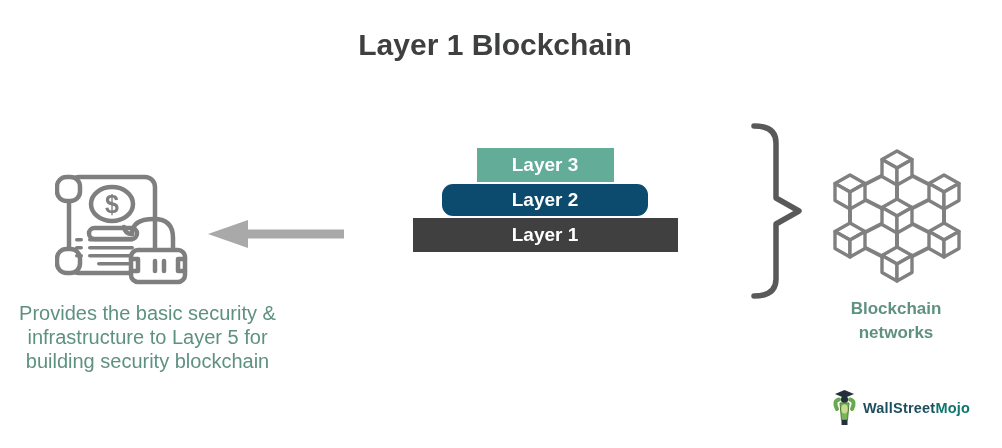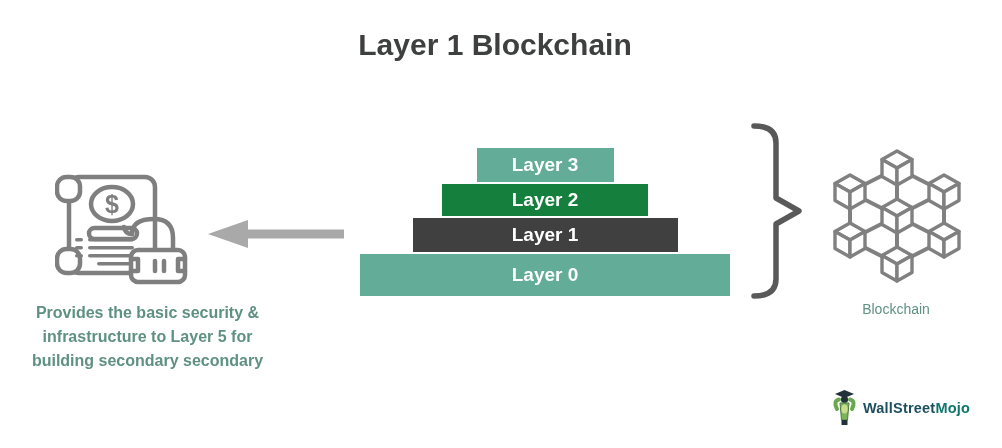--- a/index.html
+++ b/index.html
@@ -11,54 +11,51 @@
 
   
   .pyramid{position:absolute;left:360px;top:148px;width:370px;
            display:flex;flex-direction:column;align-items:center;gap:2px;}
   .layer{display:flex;align-items:center;justify-content:center;}
   .layer span{color:#ffffff;font-weight:bold;font-size:19px;}
 
   
   .scroll-icon{position:absolute;left:55px;top:172px;}
   .caption-left{position:absolute;left:0;top:301px;width:295px;text-align:center;
-                color:#5f9183;font-weight:bold;font-size:16px;line-height:24px;}
+                color:#5f9183;font-weight:normal;font-size:20px;line-height:24px;}
   .arrow{position:absolute;left:208px;top:218px;}
 
   
   .brace{position:absolute;left:746px;top:121px;}
   .chain-icon{position:absolute;left:830px;top:148px;}
   .caption-right{position:absolute;left:826px;top:297px;width:140px;text-align:center;
-                 color:#5f9183;font-weight:normal;font-size:14px;line-height:24px;}
+                 color:#5f9183;font-weight:bold;font-size:17px;line-height:24px;}
 
   
   .logo{position:absolute;left:831px;top:390px;display:flex;align-items:center;gap:5px;}
   .logo-text{font-size:14.5px;font-weight:bold;letter-spacing:0.2px;}
   .logo-text .p1{color:#1c4e5e;}
   .logo-text .p2{color:#0f766e;}
 </style>
 </head>
 <body>
 
 <div class="canvas">
 
   <div class="title">Layer 1 Blockchain</div>
 
   <div class="pyramid">
       <div class="layer" style="width: 137px; height: 34px; background: rgb(98, 172, 152);">
         <span>Layer 3</span>
       </div>
-      <div class="layer" style="width: 206px; height: 32px; background: #15803d;">
+      <div class="layer" style="width: 206px; height: 32px; background: #0c4a6e; border-radius: 11px;">
         <span>Layer 2</span>
       </div>
       <div class="layer" style="width: 265px; height: 34px; background: #404040;">
         <span>Layer 1</span>
-      </div>
-      <div class="layer" style="width: 370px; height: 42px; background: rgb(98, 172, 152);">
-        <span>Layer 0</span>
       </div>
     </div>
 
   <svg class="scroll-icon" width="135" height="114" viewBox="0 0 135 114">
     <g fill="none" stroke="#7f7f7f" stroke-width="4.5" stroke-linecap="round" stroke-linejoin="round">
       <rect x="14" y="5" width="86" height="96" rx="10" fill="#ffffff"></rect>
       <rect x="2" y="5" width="23" height="24" rx="9.5" fill="#ffffff"></rect>
       <rect x="2" y="77" width="23" height="24" rx="9.5" fill="#ffffff"></rect>
       <ellipse cx="57" cy="32" rx="21" ry="17"></ellipse>
       <rect x="34" y="56" width="48" height="11" rx="5.5"></rect>
@@ -84,21 +81,21 @@
     </g>
   </svg>
 
   <svg class="arrow" width="136" height="32" viewBox="0 0 136 32">
     <polygon points="136,11.5 40,11.5 40,2 0,16 40,30 40,20.5 136,20.5" fill="#a9a9a9"></polygon>
   </svg>
 
   <div class="caption-left">
     <div>Provides the basic security &amp;</div>
     <div>infrastructure to Layer 5 for</div>
-    <div>building secondary secondary</div>
+    <div>building security blockchain</div>
   </div>
 
   <svg class="brace" width="60" height="180" viewBox="0 0 60 180">
     <path d="M8 5 Q30 5 30 22 V77 L53 90 L30 103 V158 Q30 175 8 175" fill="none" stroke="#595959" stroke-width="5.5" stroke-linecap="round" stroke-linejoin="round"></path>
   </svg>
 
   <svg class="chain-icon" width="134" height="138" viewBox="0 0 134 138">
     <g stroke="#808080" stroke-width="4" fill="none">
       <path d="M67 20 L20 44 M67 20 L114 44 M67 20 V68 M20 44 V92 M114 44 V92
                M67 68 L20 44 M67 68 L114 44 M67 68 L20 92 M67 68 L114 92
@@ -139,20 +136,21 @@
       <g transform="translate(67,116)">
           <polygon points="0,-17 15,-8.5 0,0 -15,-8.5"></polygon>
           <polygon points="-15,-8.5 0,0 0,17 -15,8.5"></polygon>
           <polygon points="15,-8.5 0,0 0,17 15,8.5"></polygon>
         </g>
     </g>
   </svg>
 
   <div class="caption-right">
     <div>Blockchain</div>
+    <div>networks</div>
   </div>
 
   <div class="logo">
     <svg width="27" height="36" viewBox="0 0 27 36">
       <polygon points="13.5,0 23,4 13.5,8 4,4" fill="#22313a"></polygon>
       <circle cx="13.5" cy="9.5" r="3.6" fill="#22313a"></circle>
       <path d="M6 19 Q2 11 8 9.5" stroke="#6aa84f" stroke-width="4" fill="none" stroke-linecap="round"></path>
       <path d="M21 19 Q25 11 19 9.5" stroke="#6aa84f" stroke-width="4" fill="none" stroke-linecap="round"></path>
       <path d="M9 13 L18 13 L16.5 30 L10.5 30 Z" fill="#7ab55a" stroke="#4e7a3a" stroke-width="1"></path>
       <ellipse cx="13.5" cy="19" rx="3.2" ry="4.5" fill="#c6dc8f"></ellipse>

